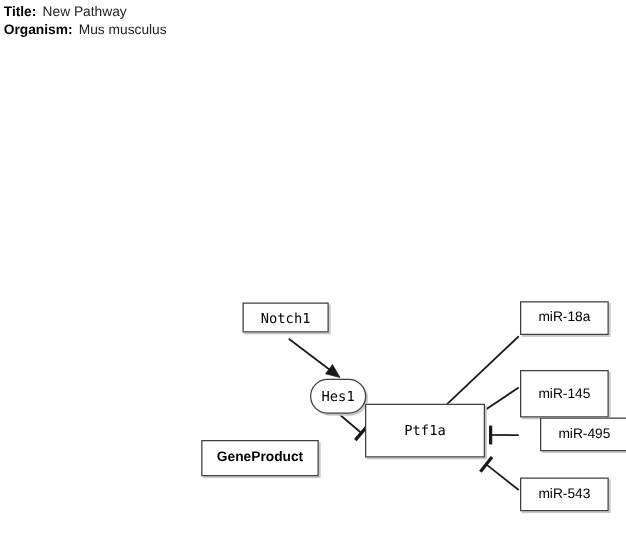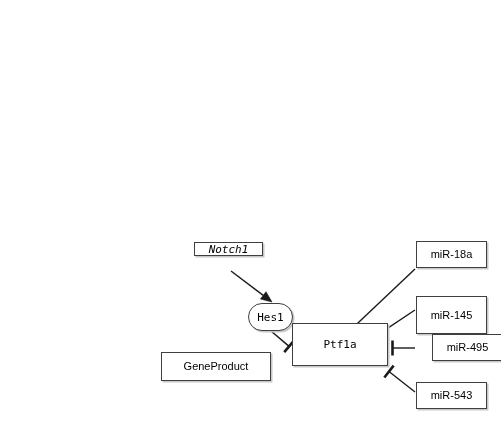--- a/index.html
+++ b/index.html
@@ -81,20 +81,26 @@
   }
   .node.sans .node-label {
     font-family: "Liberation Sans", sans-serif;
     font-size: 11px;
   }
 </style>
 </head>
 <body>
 
 <div id="header">
+  <span class="row">
+    <span class="key">Title:</span><span class="val">New Pathway</span>
+  </span>
+  <span class="row">
+    <span class="key">Organism:</span><span class="val">Mus musculus</span>
+  </span>
 </div>
 
 <div id="canvas">
   <svg id="edge-layer" viewBox="0 0 501 427" width="501" height="427">
       <g>
         <line x1="231" y1="271" x2="263.22574735589814" y2="295.3658089764108" stroke="#1a1a1a" stroke-width="1.4"></line>
         <polygon points="272,302 260.45144929148813,299.03504190030793 266.00004542030814,291.69657605251365" fill="#1a1a1a" stroke="#1a1a1a" stroke-width="0.6"></polygon>
       </g>
       <g>
         <line x1="271" y1="331" x2="289.0951517056013" y2="346.38087894976115" stroke="#1a1a1a" stroke-width="1.4"></line>
@@ -111,30 +117,30 @@
       <g>
         <line x1="415" y1="348" x2="392.5" y2="348" stroke="#1a1a1a" stroke-width="1.4"></line>
         <line x1="392.5" y1="340.5" x2="392.5" y2="355.5" stroke="#1a1a1a" stroke-width="2.6" stroke-linecap="butt"></line>
       </g>
       <g>
         <line x1="415" y1="392" x2="388.96579584705603" y2="371.5445538798298" stroke="#1a1a1a" stroke-width="1.4"></line>
         <line x1="393.5994574865453" y1="365.64716633866163" x2="384.33213420756675" y2="377.4419414209979" stroke="#1a1a1a" stroke-width="2.6" stroke-linecap="butt"></line>
       </g>
     </svg>
   <div id="node-layer">
-      <div class="node mono" style="left: 194px; top: 242px; width: 69px; height: 14px; font-style: italic;">
+      <div class="node mono" style="left: 194px; top: 242px; width: 69px; height: 24px;">
         <span class="node-label">Notch1</span>
       </div>
       <div class="node mono" style="left: 248px; top: 303px; width: 45px; height: 28px; border-radius: 14px;">
         <span class="node-label">Hes1</span>
       </div>
       <div class="node mono" style="left: 292px; top: 323px; width: 96px; height: 43px;">
         <span class="node-label">Ptf1a</span>
       </div>
-      <div class="node sans" style="left: 161px; top: 352px; width: 110px; height: 29px;">
+      <div class="node sans" style="left: 161px; top: 352px; width: 94px; height: 29px; font-weight: bold;">
         <span class="node-label">GeneProduct</span>
       </div>
       <div class="node sans" style="left: 416px; top: 241px; width: 71px; height: 27px;">
         <span class="node-label">miR-18a</span>
       </div>
       <div class="node sans" style="left: 416px; top: 296px; width: 71px; height: 38px;">
         <span class="node-label">miR-145</span>
       </div>
       <div class="node sans" style="left: 416px; top: 334px; width: 71px; height: 27px; margin-left: 16px;">
         <span class="node-label">miR-495</span>

